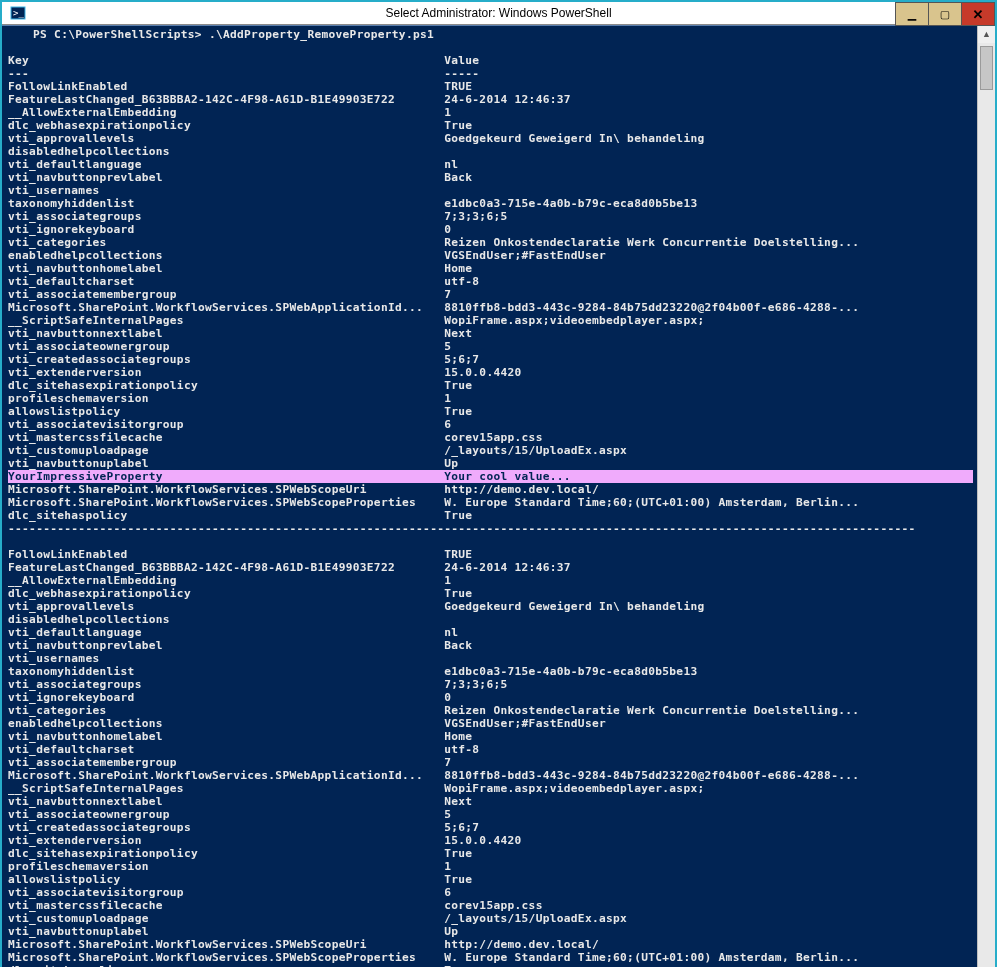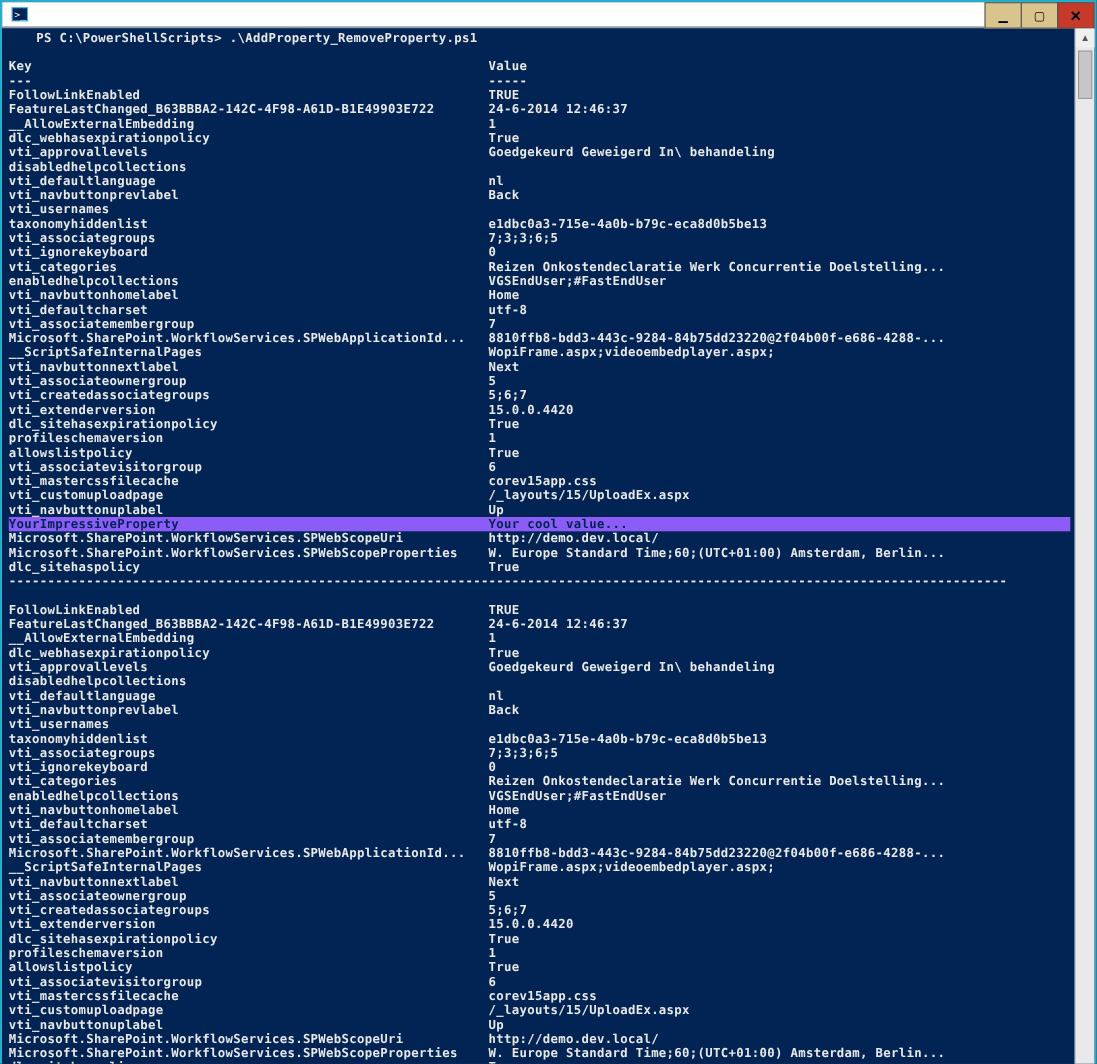--- a/index.html
+++ b/index.html
@@ -103,38 +103,39 @@
   .scroll-thumb {
     position: absolute;
     top: 20px;
     left: 2px;
     right: 2px;
     height: 42px;
     background: #c6c6c6;
     border: 1px solid #9a9a9a;
   }
   .hl {
-    background: #8b5cf6;
+    background: #f0abfc;
     color: #012454;
     display: inline-block;
   }
   .row { display:block; }
   .prompt-line { margin-top: 0; padding-left: 25px; }
 </style>
 </head>
 <body>
 
 <div class="window">
   <div class="titlebar">
     <div class="titlebar-icon">
       <svg width="16" height="16" viewBox="0 0 16 16">
         <rect x="1" y="2" width="14" height="12" fill="#012454" stroke="#3cb4e6"></rect>
         <text x="3" y="11" font-size="9" fill="#fff" font-family="monospace">&gt;_</text>
       </svg>
     </div>
+    <div class="titlebar-text">Select Administrator: Windows PowerShell</div>
     <div class="win-buttons">
       <div class="win-btn min">
           <span>▁</span>
         </div>
       <div class="win-btn max">
           <span>▢</span>
         </div>
       <div class="win-btn close">
           <span>✕</span>
         </div>

